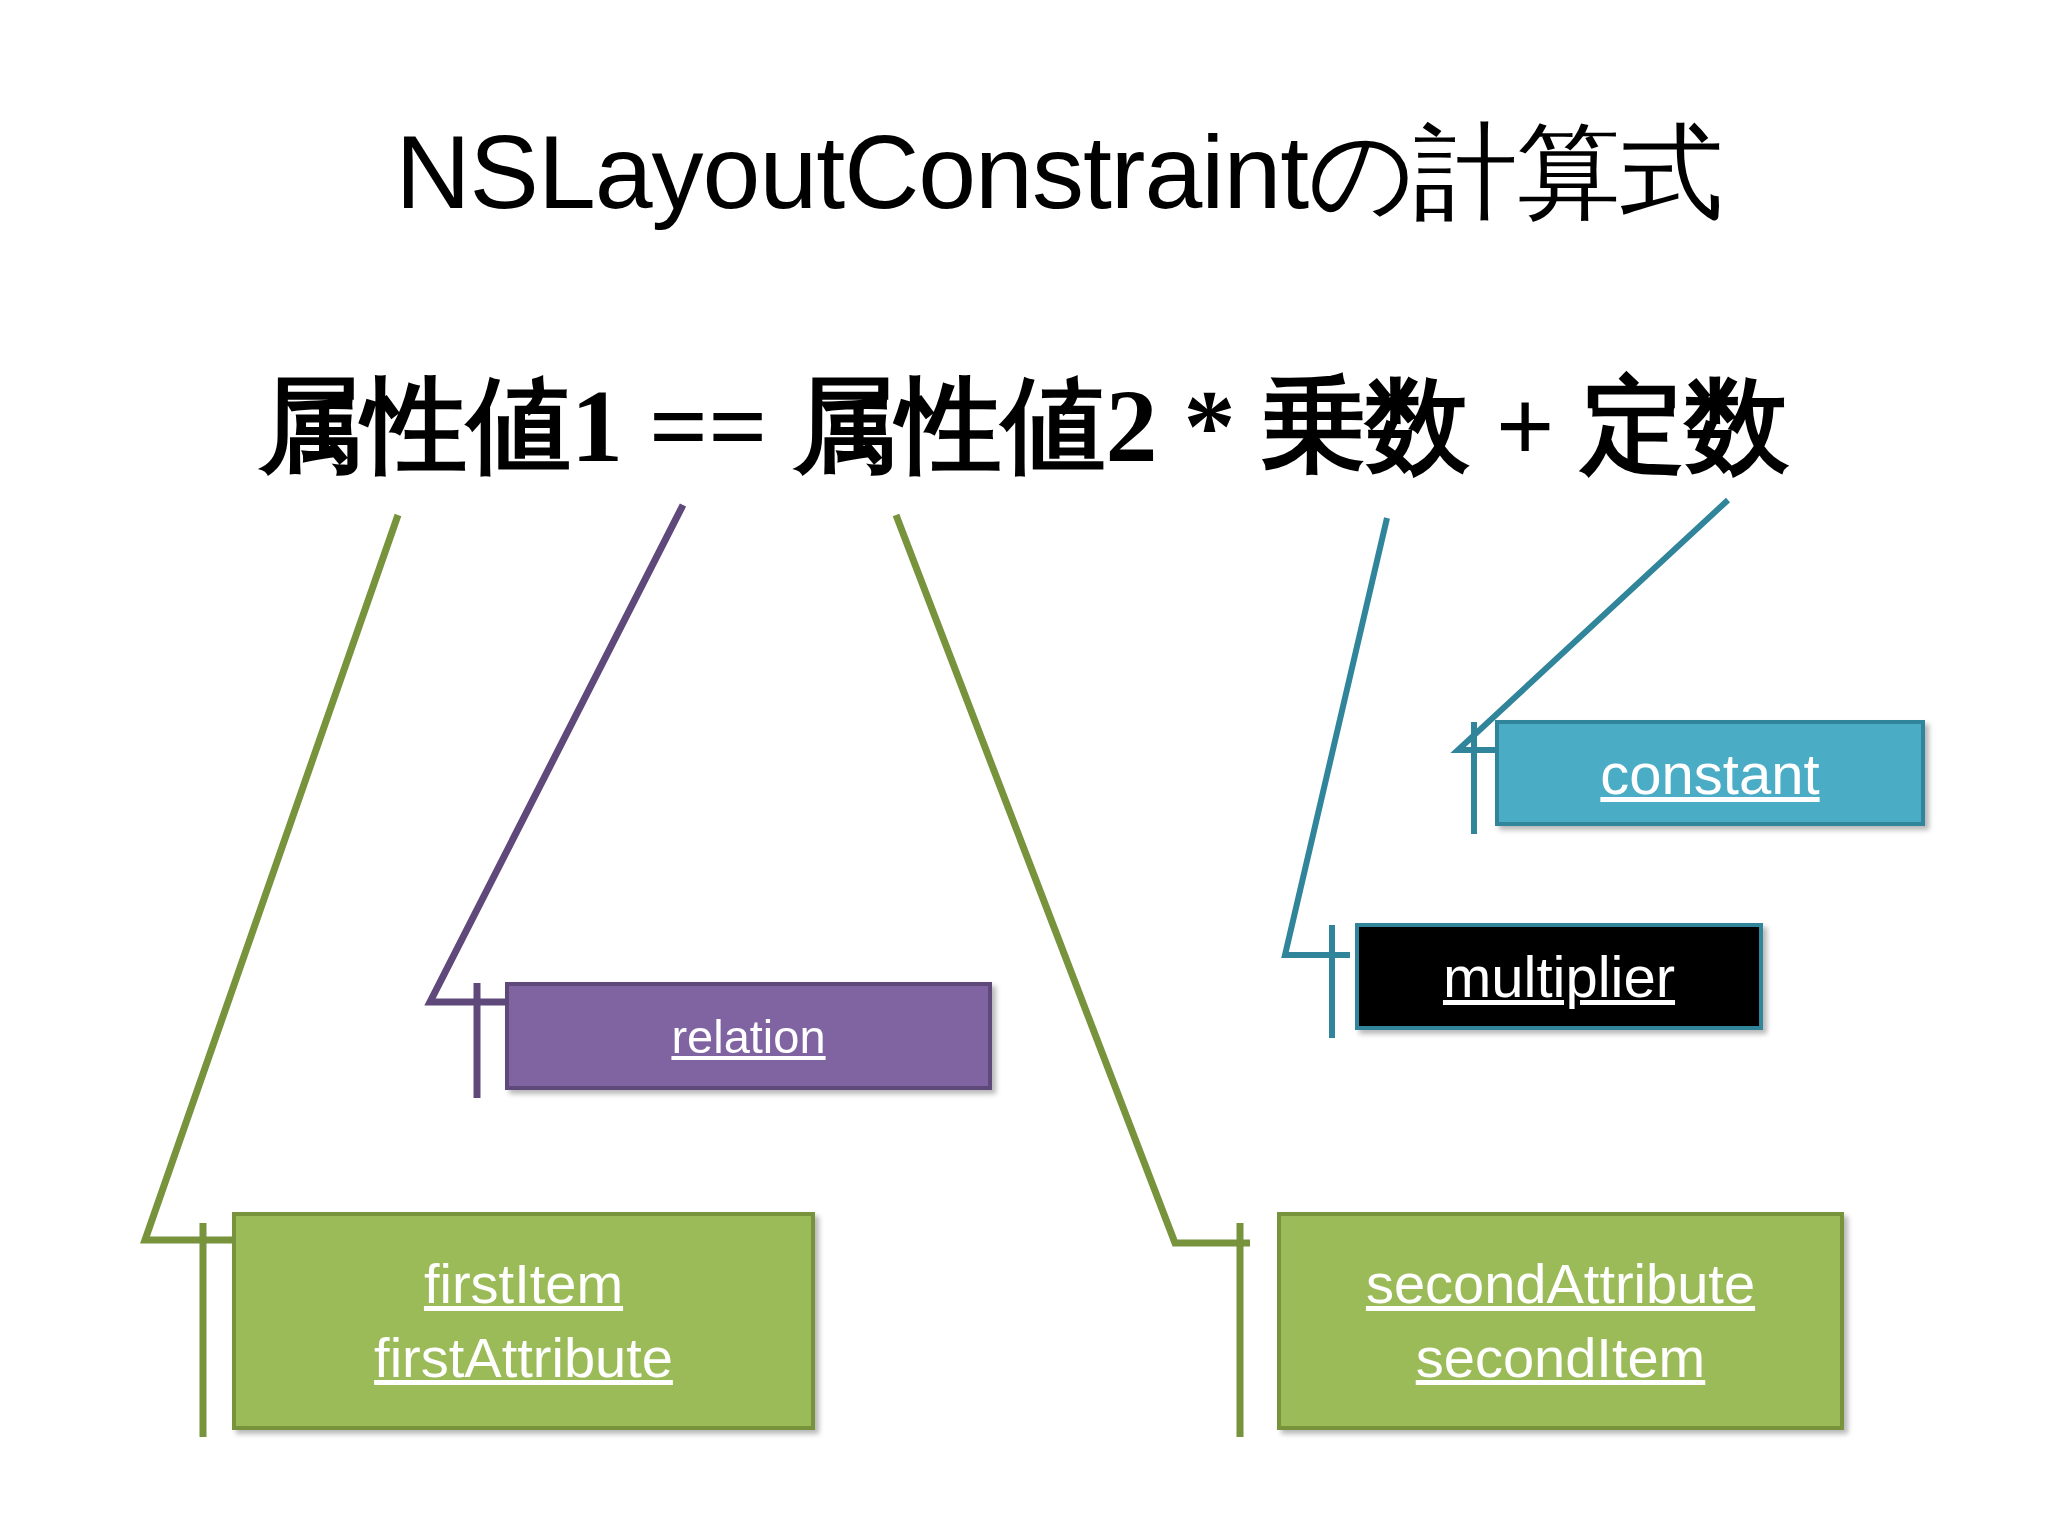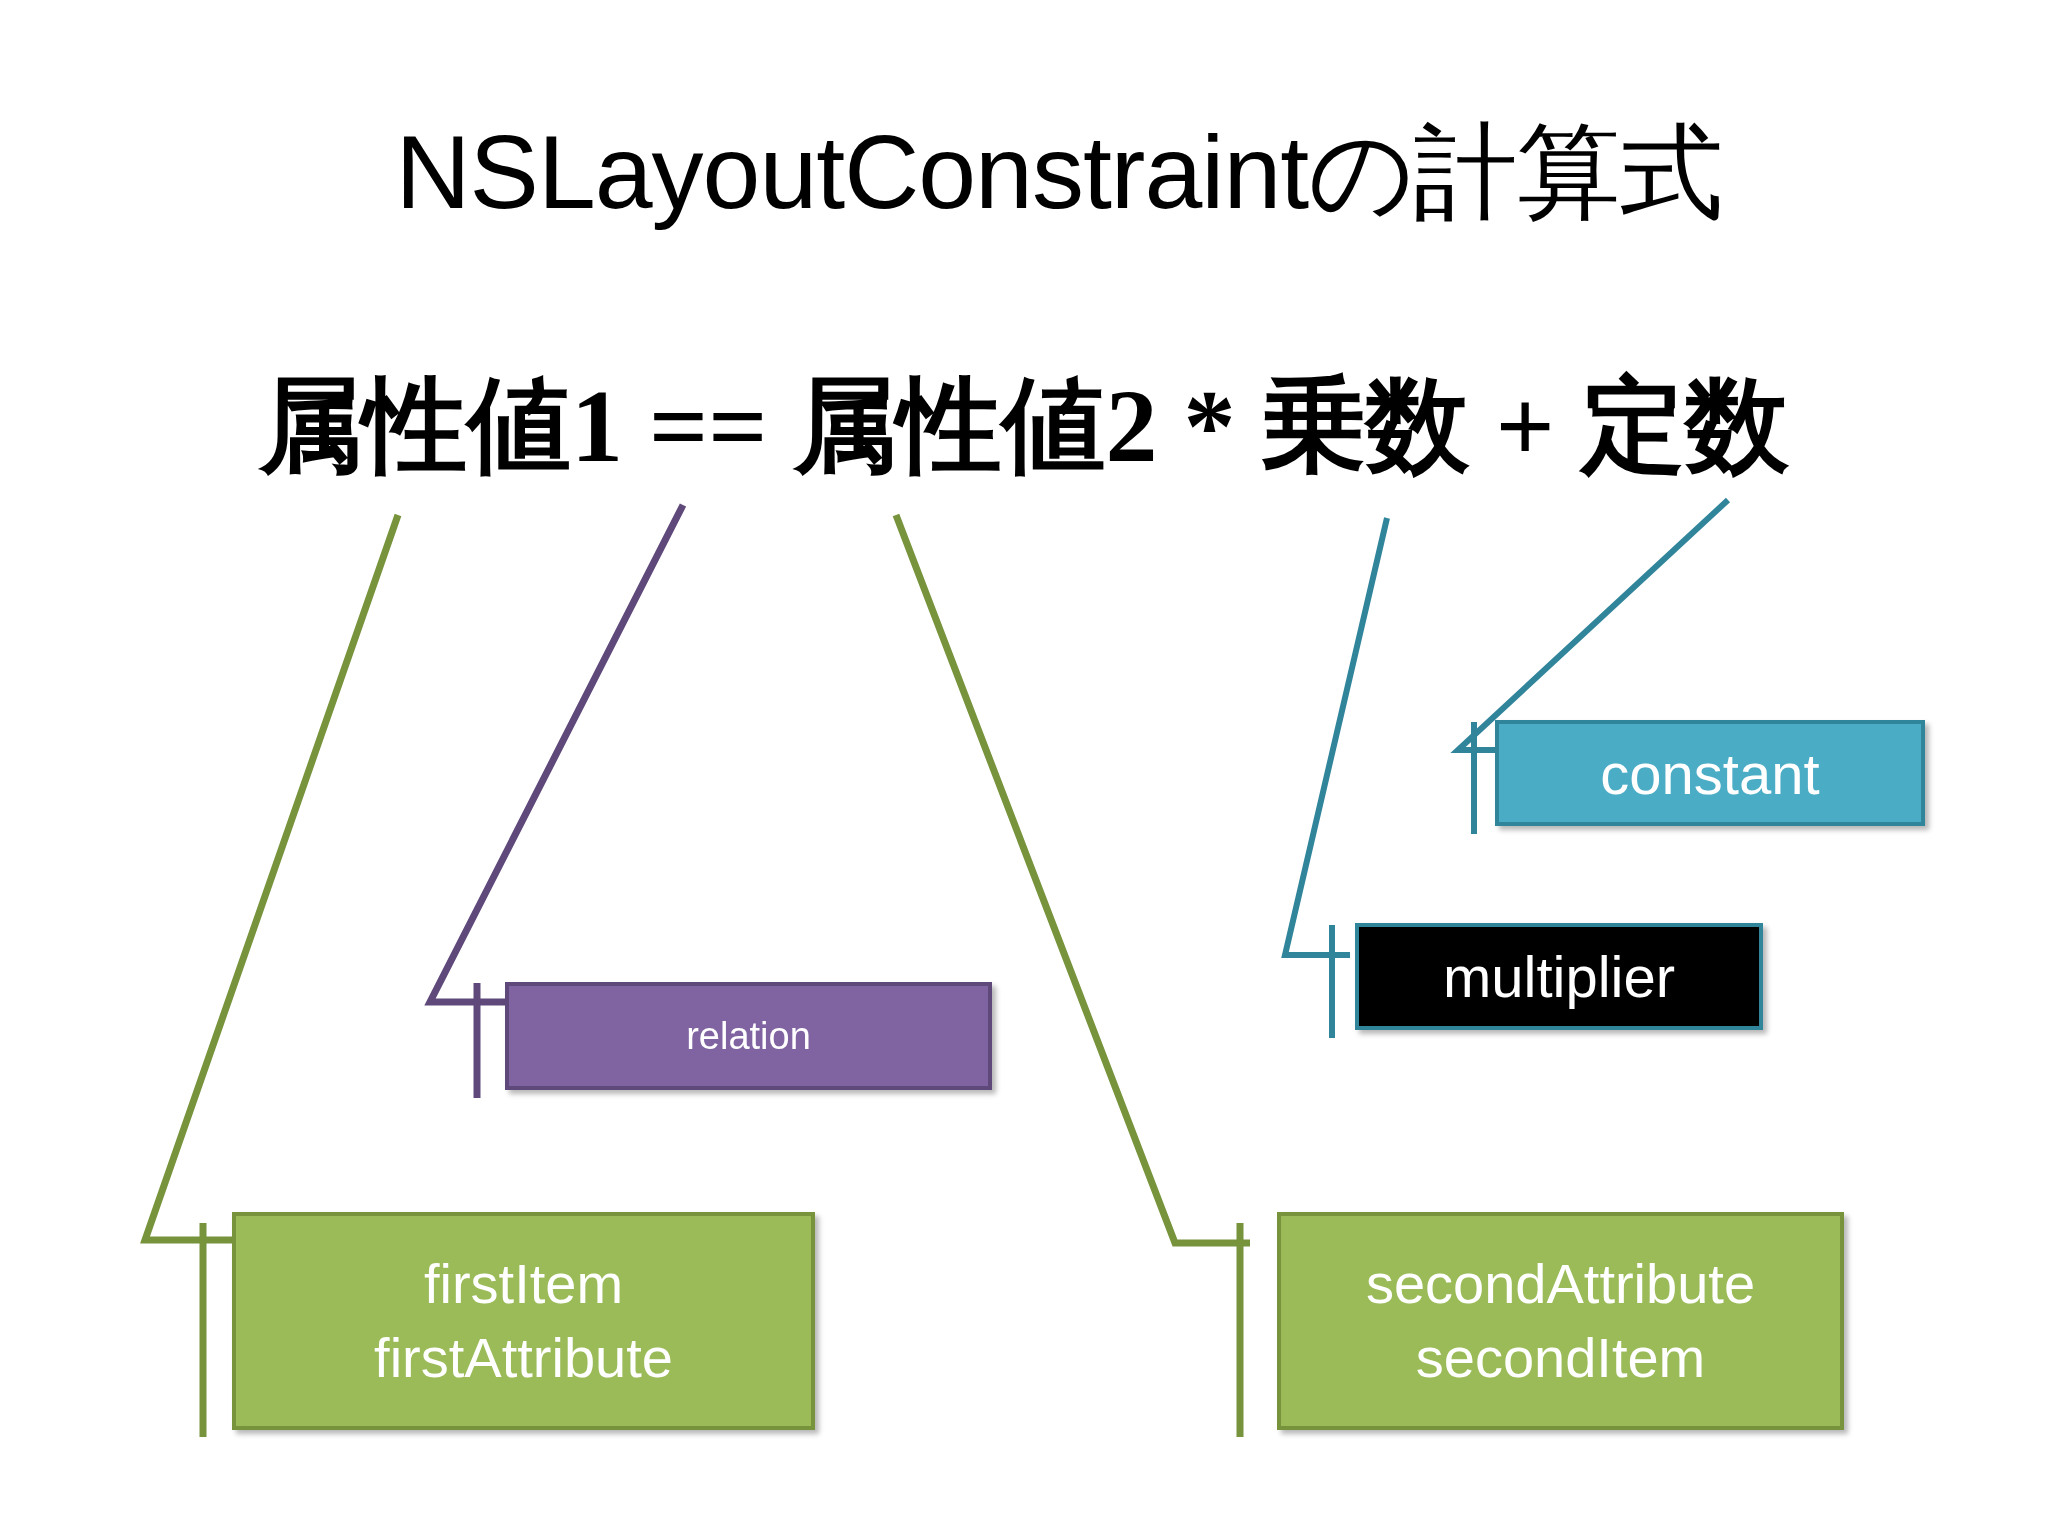--- a/index.html
+++ b/index.html
@@ -57,20 +57,21 @@
     flex-direction: column;
     align-items: center;
     justify-content: center;
     color: #ffffff;
     text-align: center;
     box-shadow: 4px 4px 5px rgba(0,0,0,0.28);
   }
   .node-box .line {
     display: block;
     white-space: nowrap;
+    text-decoration: underline;
   }
   #box-constant {
     left: 1495px;
     top: 720px;
     width: 430px;
     height: 106px;
     background: #4BACC6;
     border: 4px solid #31859B;
     font-size: 58px;
   }
@@ -83,21 +84,21 @@
     border: 4px solid #31859B;
     font-size: 58px;
   }
   #box-relation {
     left: 505px;
     top: 982px;
     width: 487px;
     height: 108px;
     background: #8064A2;
     border: 4px solid #5F497A;
-    font-size: 38px;
+    font-size: 47px;
   }
   #box-first {
     left: 232px;
     top: 1212px;
     width: 583px;
     height: 218px;
     background: #9BBB59;
     border: 4px solid #77933C;
     font-size: 56px;
     line-height: 1.32;

